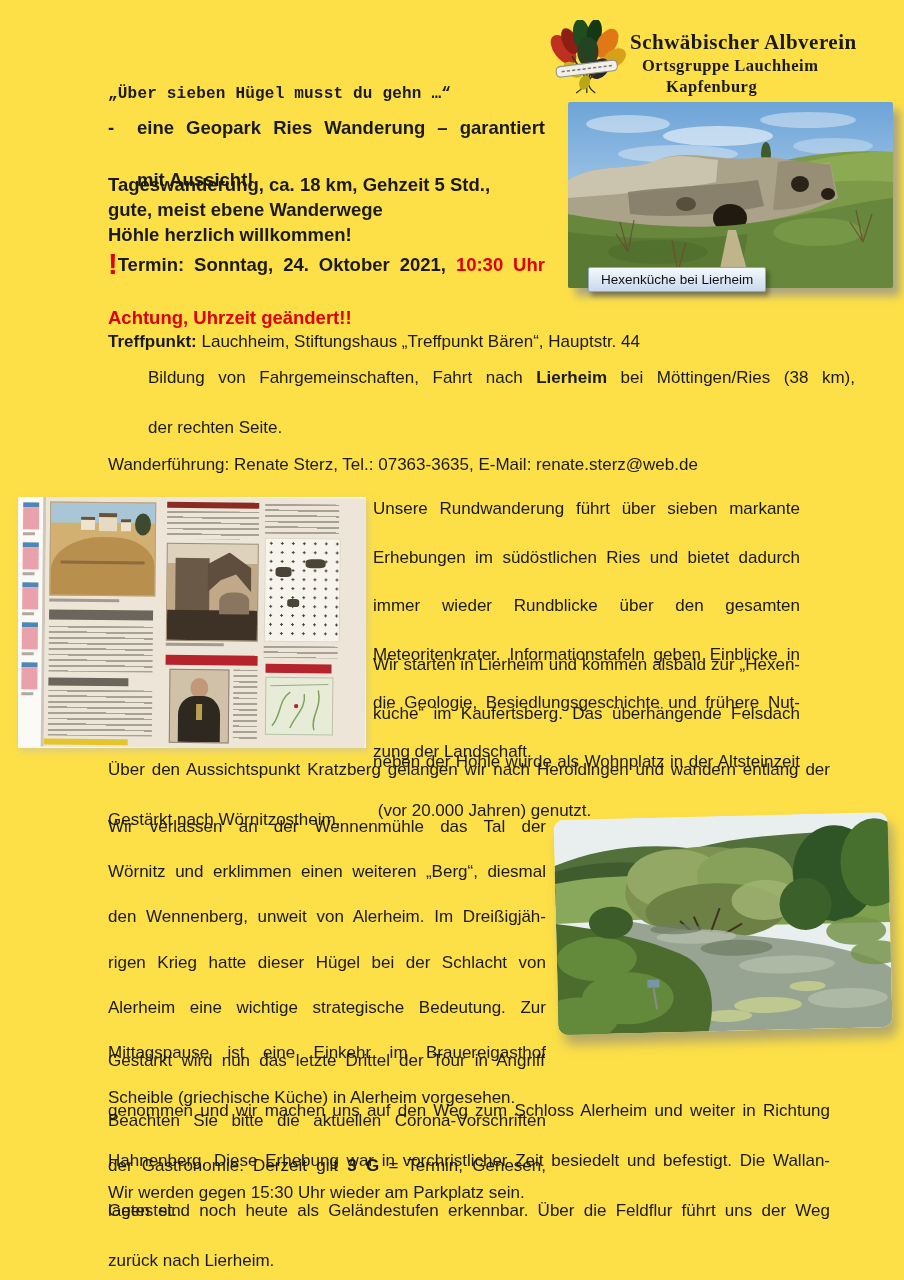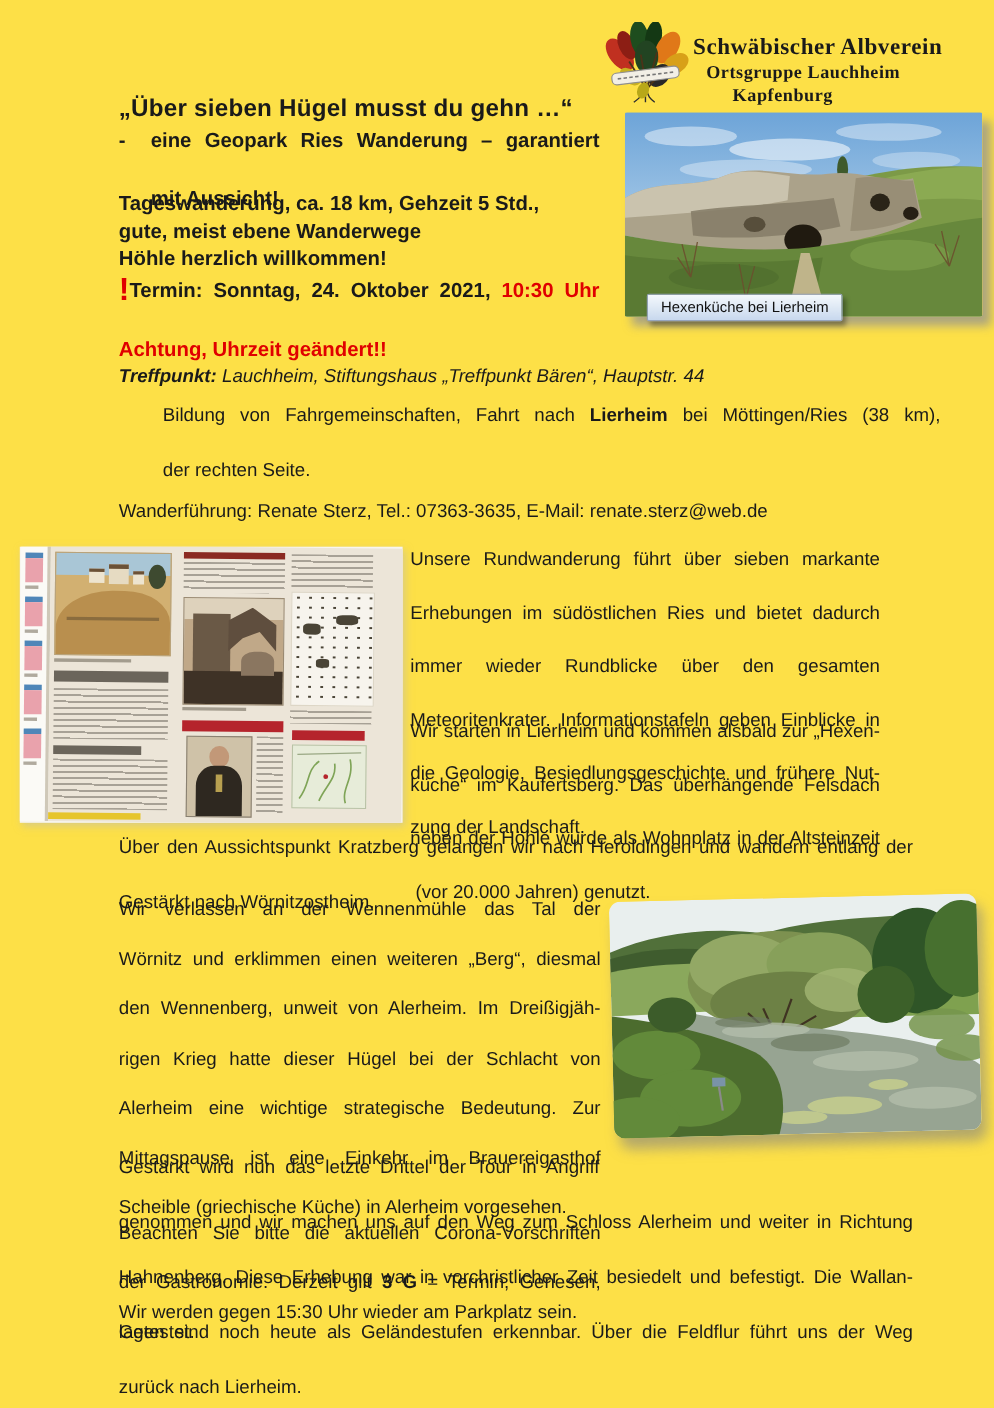--- a/index.html
+++ b/index.html
@@ -20,21 +20,21 @@
   .fs17t{font-size:17px;line-height:24.3px;}
   .fs17w{font-size:17px;line-height:22.6px;}
   .fs18b{font-size:18.5px;line-height:25px;font-weight:700;}
   .fs18t{font-size:18.5px;line-height:26px;font-weight:700;}
 
   
   .org-name{font-family:"Liberation Serif", serif;font-weight:700;font-size:21px;letter-spacing:.5px;}
   .org-sub{font-family:"Liberation Serif", serif;font-weight:700;font-size:16.5px;letter-spacing:.5px;}
 
   
-  .doc-title{font-size:22px;font-weight:700;letter-spacing:.2px;}
+  .doc-title{font-size:16px;font-weight:700;letter-spacing:.2px;font-family:Liberation Mono, monospace;}
 
   
   .photo-top{width:325px;height:186px;border-radius:2px;overflow:hidden;
              box-shadow:7px 8px 9px rgba(145,145,145,.75);}
   .photo-river{width:334px;height:215px;border-radius:10px;overflow:hidden;
              transform:rotate(-1.4deg);box-shadow:5px 10px 12px rgba(130,130,130,.6);}
   .caption-box{background:linear-gradient(180deg,#f4f8fc 0%,#dce7f4 55%,#c8d8ee 100%);
                border:1px solid #96a4bd;border-radius:2px;padding:4px 12px;
                font-size:13.5px;color:#111;box-shadow:3px 4px 5px rgba(0,0,0,.35);white-space:nowrap;}
 
@@ -141,21 +141,21 @@
       <div class="tl"><span>Tageswanderung, ca. 18 km, Gehzeit 5 Std.,</span></div>
       <div class="tl"><span>gute, meist ebene Wanderwege</span></div>
       <div class="tl"><span>Höhle herzlich willkommen!</span></div>
     </div>
 
   <div class="abs fs18t" style="left:108px;top:250px;width:437px;">
       <div class="tl jl"><span class="xl">!</span><span class="b">Termin: Sonntag, 24. Oktober 2021, </span><span class="br">10:30 Uhr</span></div>
       <div class="tl"><span class="br">Achtung, Uhrzeit geändert!!</span></div>
     </div>
 
-  <div class="abs fs17" style="left:108px;top:329px;width:720px;font-style:italic;">
+  <div class="abs fs17" style="left:108px;top:329px;width:720px;">
       <div class="tl"><span class="b">Treffpunkt:</span><span> Lauchheim, Stiftungshaus „Treffpunkt Bären“, Hauptstr. 44</span></div>
     </div>
 
   <div class="abs fs17" style="left:108px;top:365px;width:707px;margin-left:40px;">
       <div class="tl jl"><span>Bildung von Fahrgemeinschaften, Fahrt nach </span><span class="b">Lierheim</span><span> bei Möttingen/Ries (38 km),</span></div>
       <div class="tl"><span>der rechten Seite.</span></div>
     </div>
 
   <div class="abs fs17" style="left:108px;top:452px;width:720px;">
       <div class="tl"><span>Wanderführung: Renate Sterz, Tel.: 07363-3635, E-Mail: renate.sterz@web.de</span></div>

